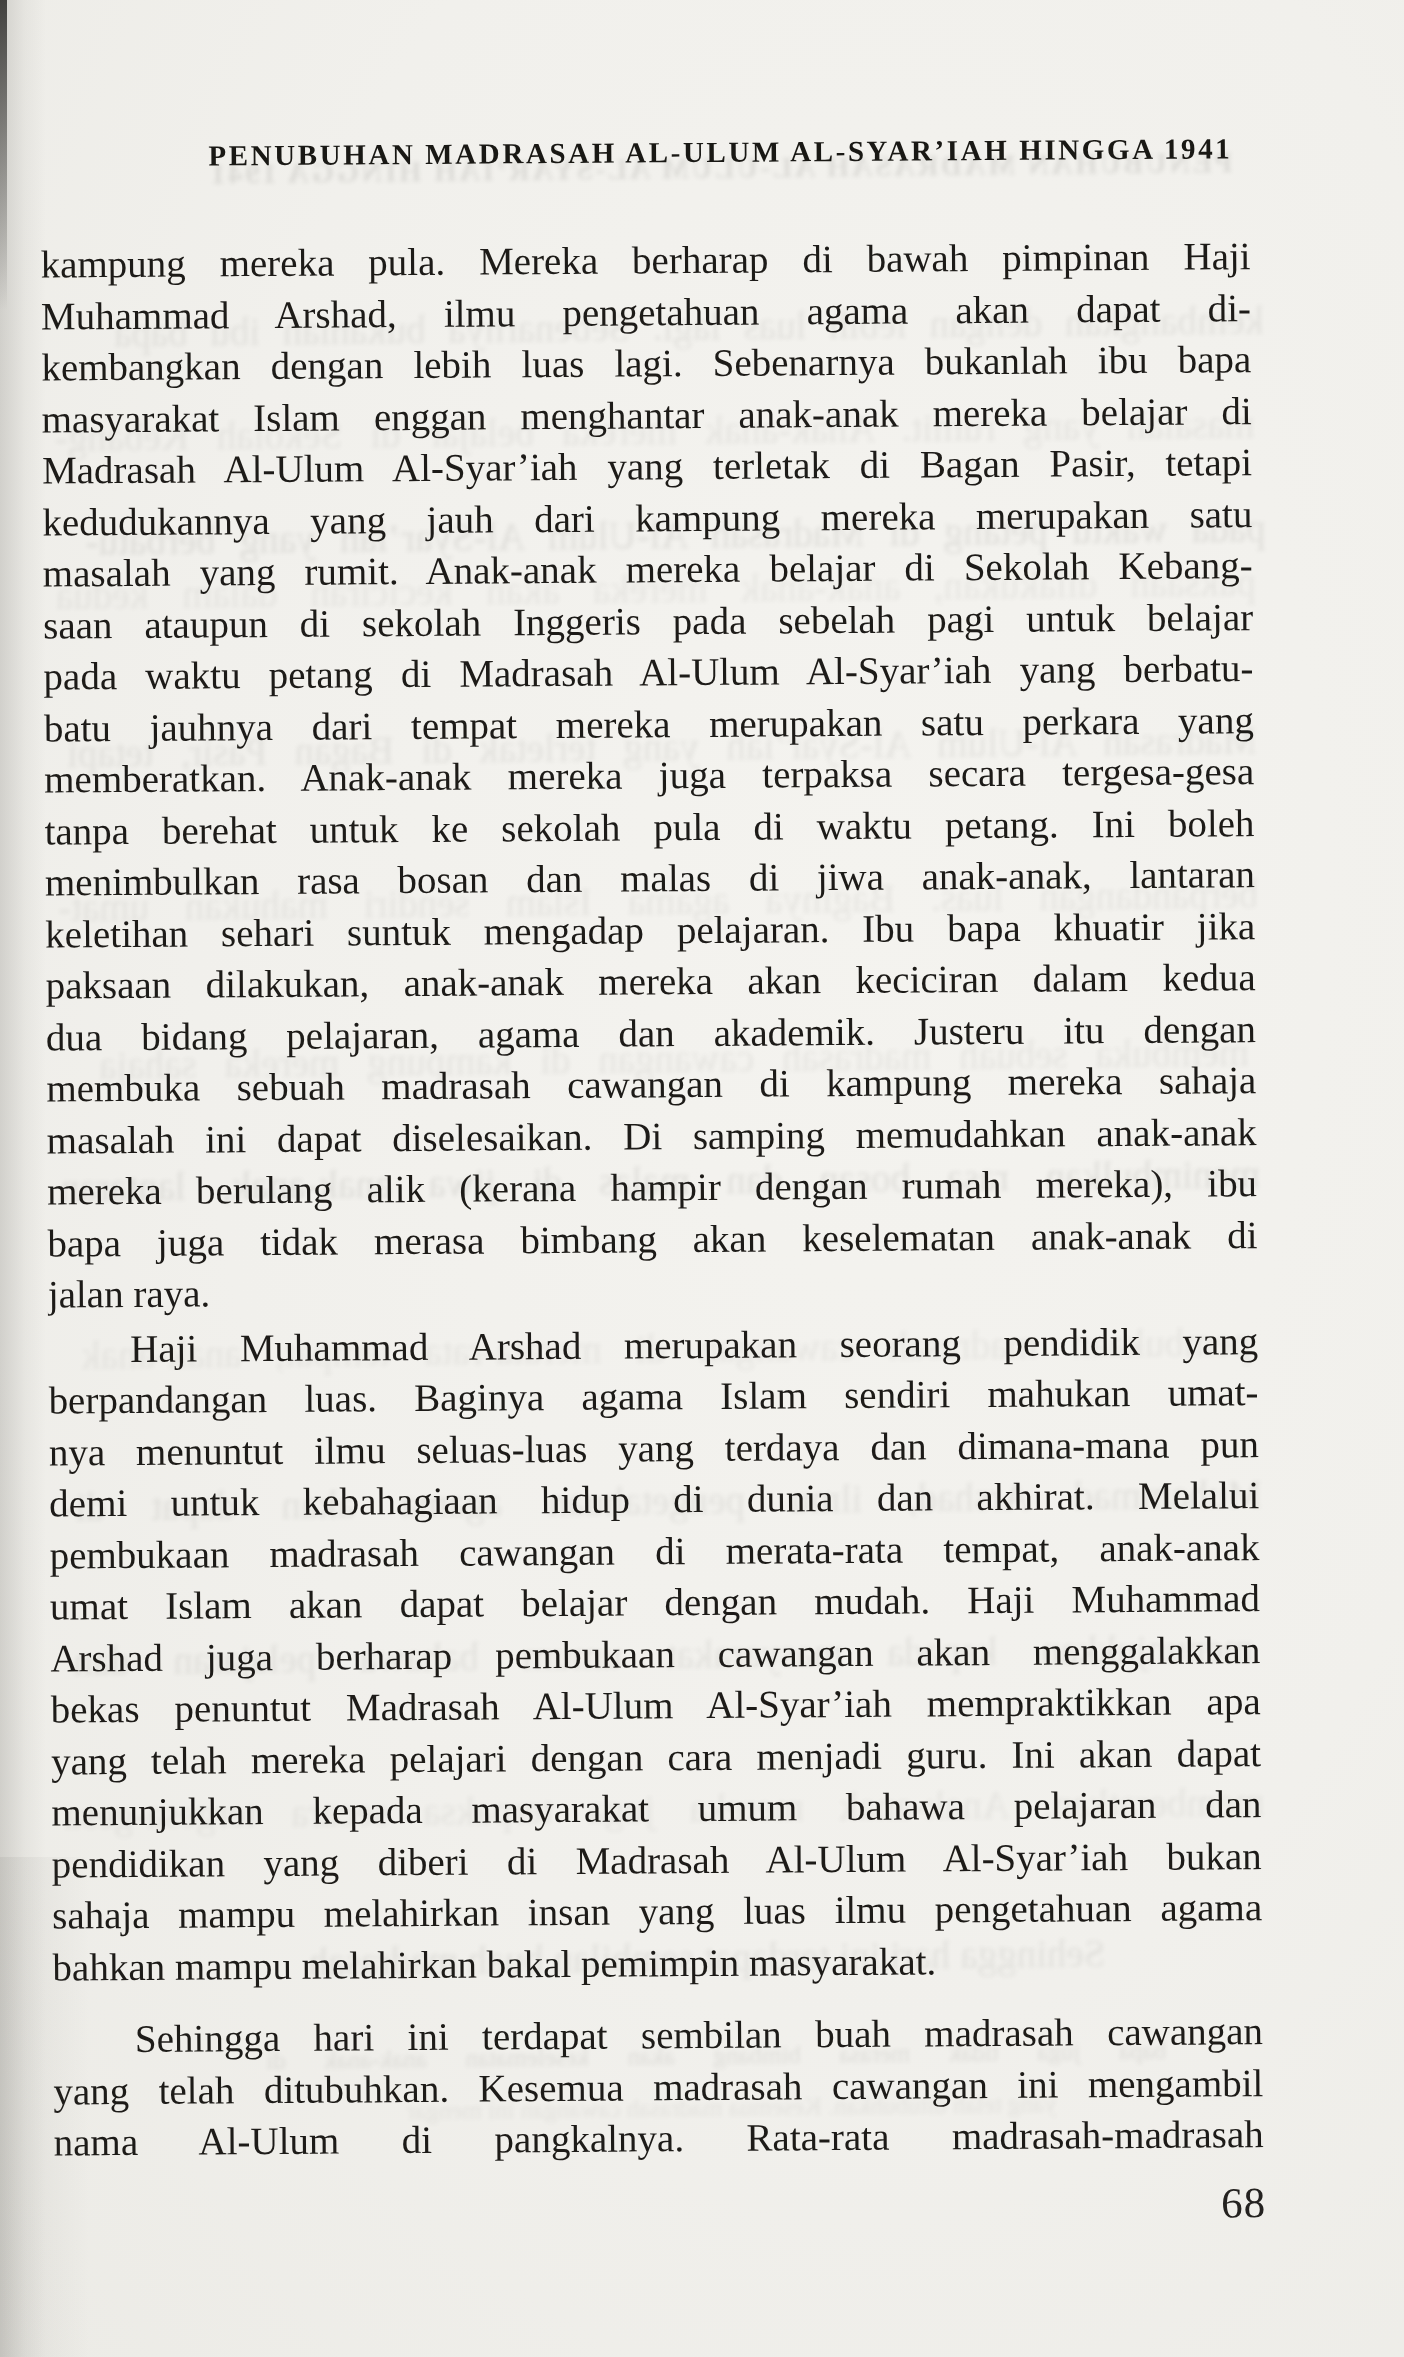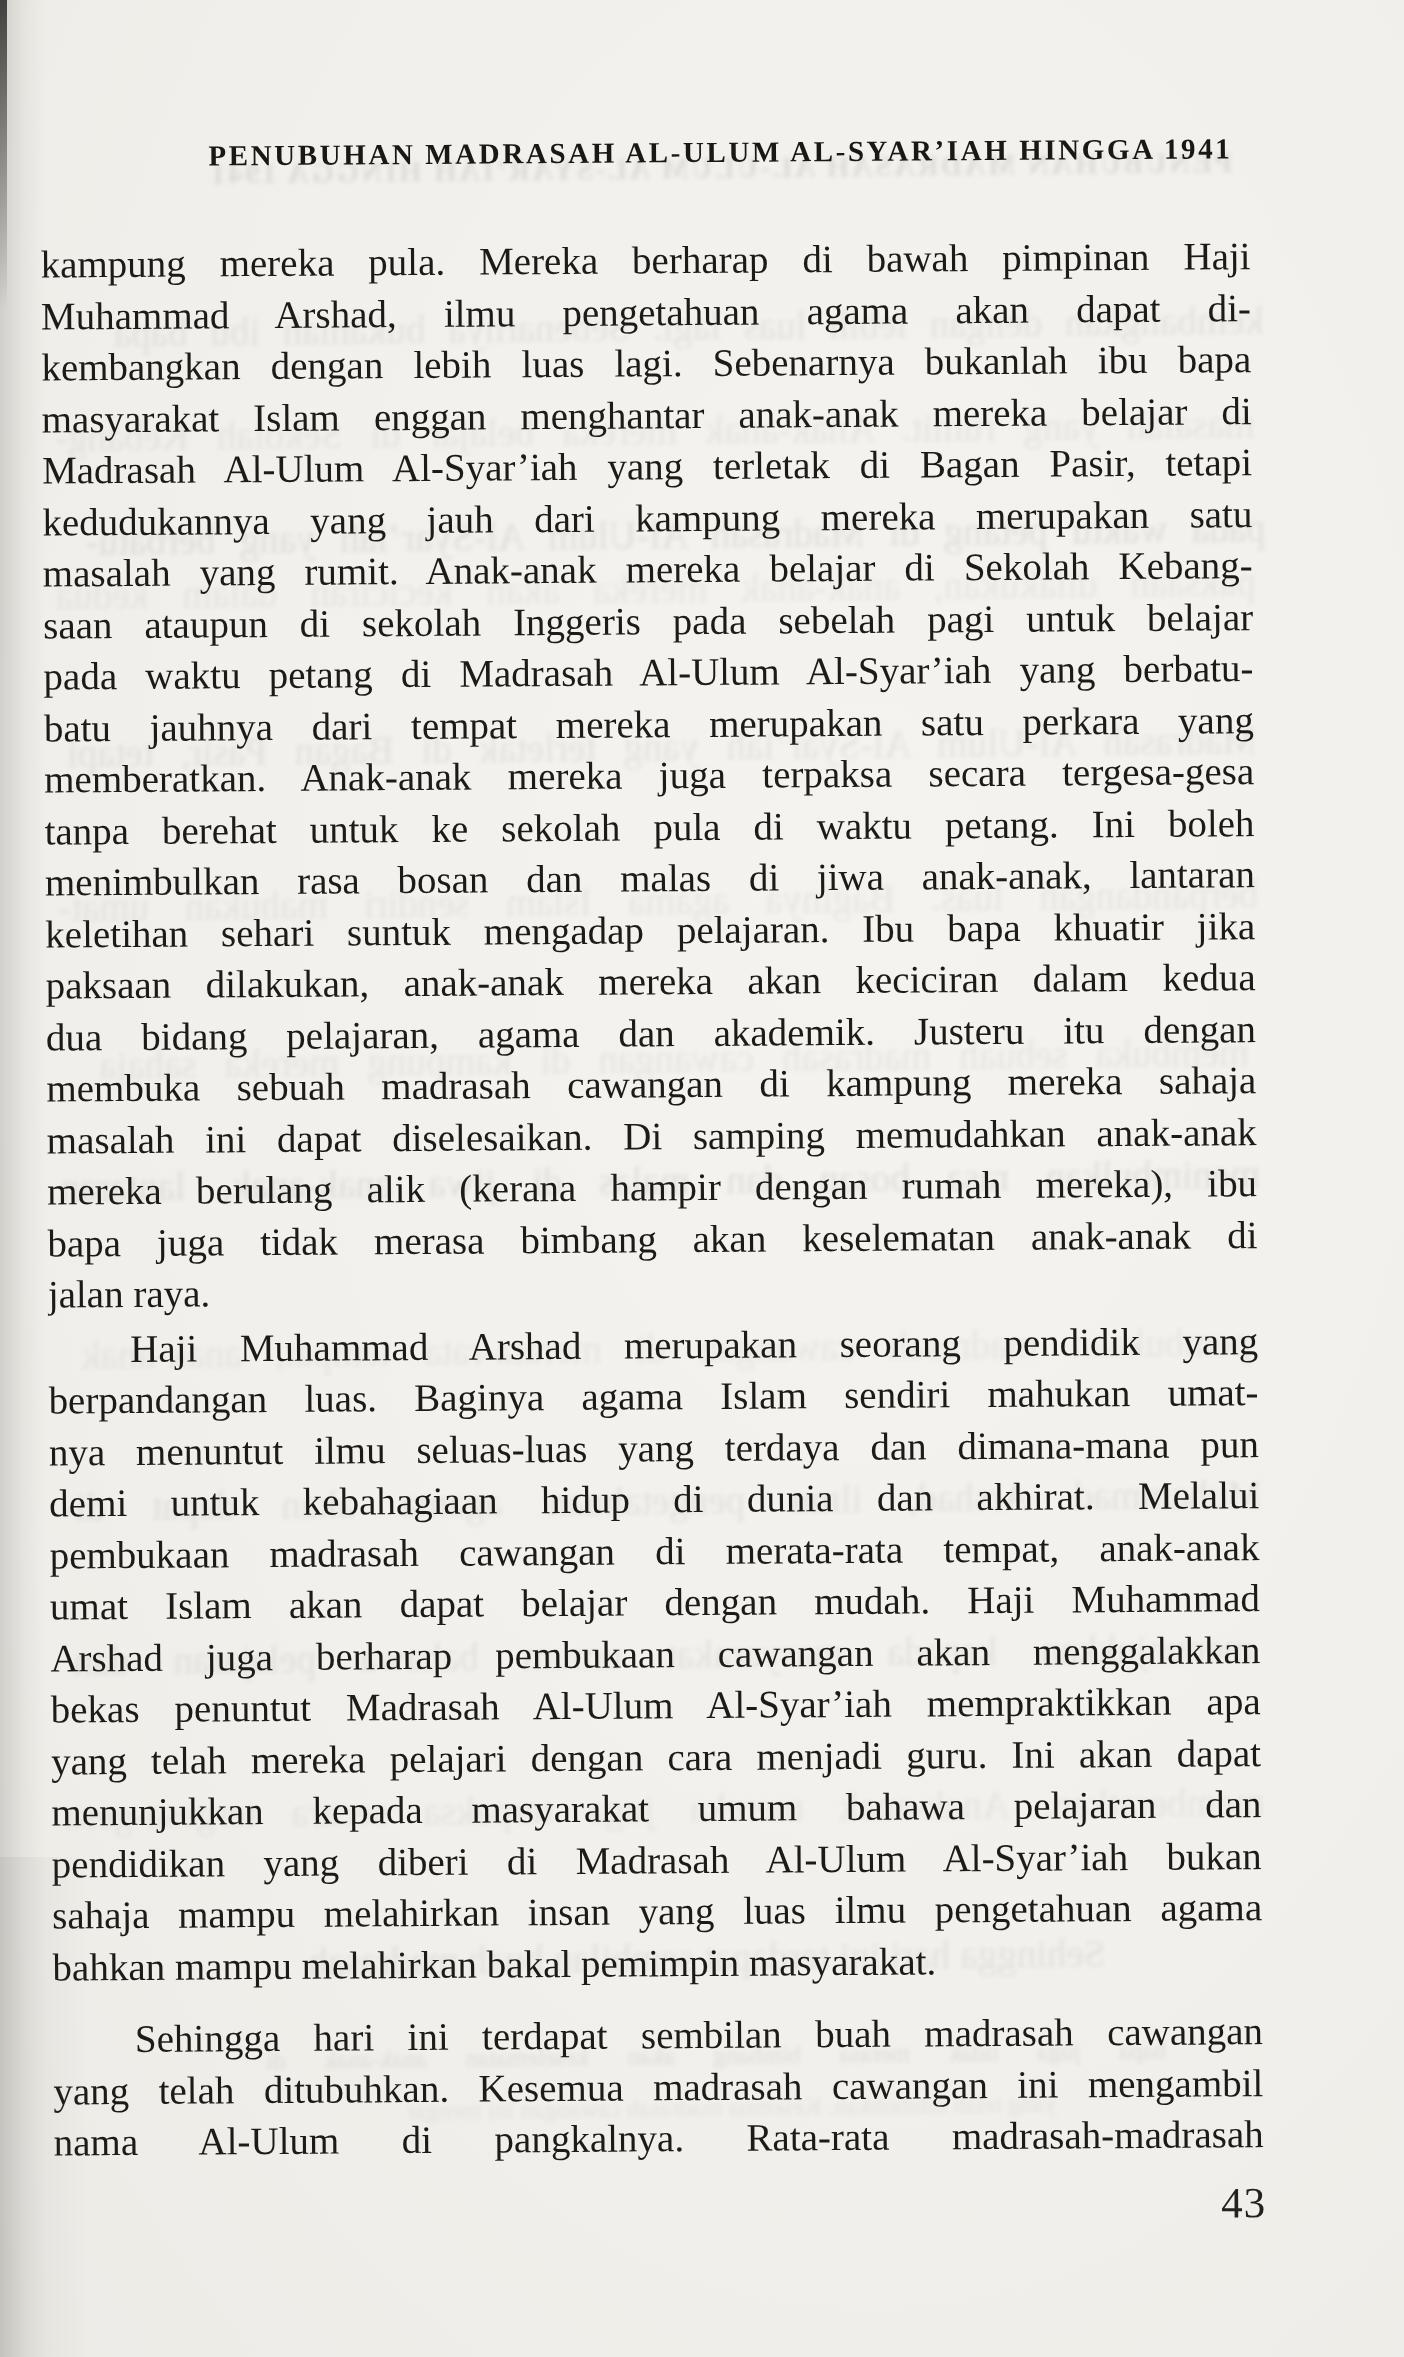--- a/index.html
+++ b/index.html
@@ -149,21 +149,21 @@
           <div class="line">sahaja mampu melahirkan insan yang luas ilmu pengetahuan agama</div>
           <div class="line no-justify">bahkan mampu melahirkan bakal pemimpin masyarakat.</div>
         </div>
         <div class="paragraph">
           <div class="line first-indent">Sehingga hari ini terdapat sembilan buah madrasah cawangan</div>
           <div class="line">yang telah ditubuhkan. Kesemua madrasah cawangan ini mengambil</div>
           <div class="line">nama Al-Ulum di pangkalnya. Rata-rata madrasah-madrasah</div>
         </div>
       </div>
 
-    <div class="page-number">43</div>
+    <div class="page-number">68</div>
 
   </div>
 
   <div class="left-edge-shadow"></div>
   <div class="scan-edge-artifact"></div>
   <div class="bottom-left-shade"></div>
 
 </div>
 
 </body></html>

